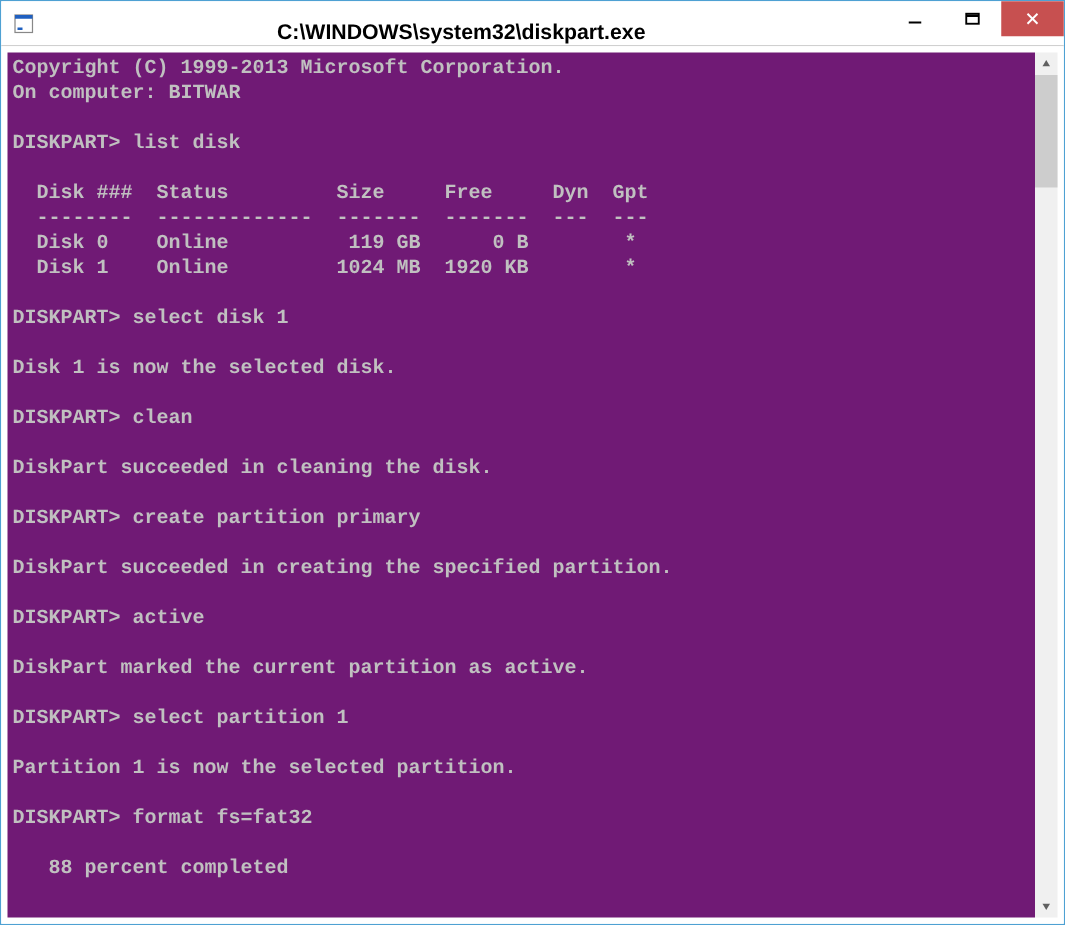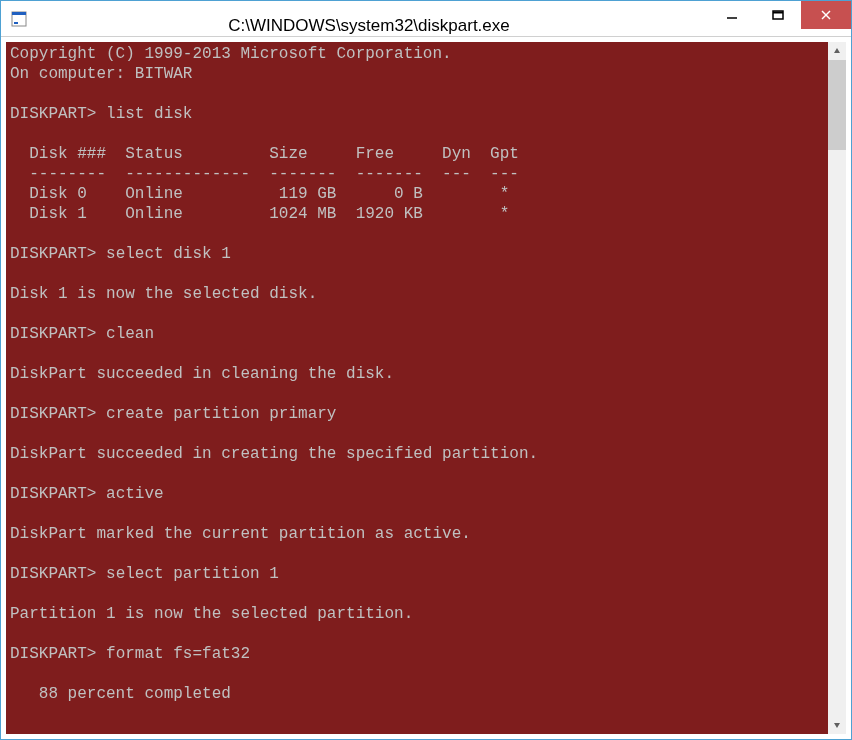--- a/index.html
+++ b/index.html
@@ -39,21 +39,21 @@
     }
     .titlebar-icon svg {
       width: 16px;
       height: 16px;
     }
     .titlebar-title {
       flex: 1;
       text-align: center;
       font-size: 17px;
       color: #000;
-      font-weight: 400;
+      font-weight: 700;
       margin-top: 14px;
     }
     .titlebar-controls {
       display: flex;
       height: 100%;
     }
     .tb-btn {
       width: 46px;
       height: 28px;
       display: flex;
@@ -76,29 +76,29 @@
       fill: none;
     }
     .client {
       flex: 1;
       display: flex;
       background: #fff;
       padding: 5px;
     }
     .console {
       flex: 1;
-      background: #7f1d1d;
+      background: #701a75;
       color: #c0c0c0;
       font-family: "Consolas", "Courier New", monospace;
       font-size: 16px;
       line-height: 20px;
       padding: 2px 4px;
       white-space: pre;
       overflow: hidden;
-      font-weight: 400;
+      font-weight: 700;
     }
     .scrollbar {
       width: 18px;
       background: #f0f0f0;
       position: relative;
     }
     .scroll-arrow {
       width: 18px;
       height: 18px;
       display: flex;

